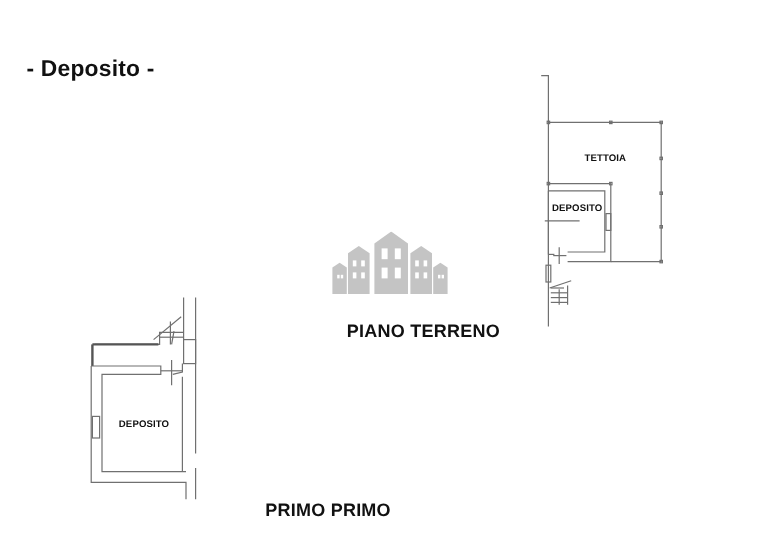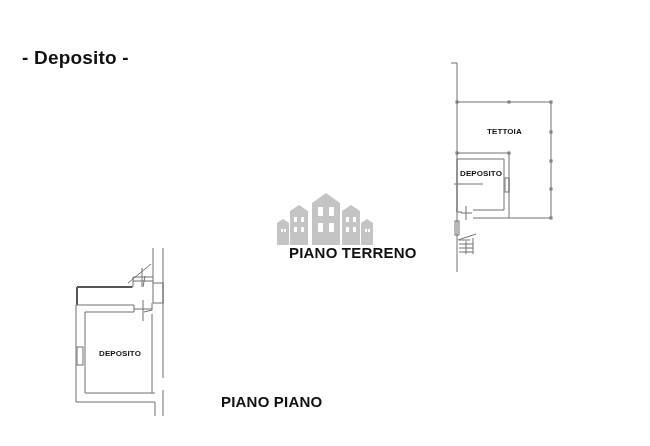--- a/index.html
+++ b/index.html
@@ -39,20 +39,21 @@
       color: #111;
     }
     .room-label {
       font-size: 8px;
       letter-spacing: 0.1px;
       text-align: right;
     }
     .floor-label {
       font-size: 15px;
       letter-spacing: 0.2px;
+      margin-top: 24px;
     }
     .watermark {
       position: absolute;
       left: 275px;
       top: 193px;
       width: 100px;
       height: 55px;
     }
   </style>
 </head>
@@ -169,13 +170,13 @@
       <rect x="77" y="347" width="6" height="18"></rect>
     </g>
   </g>
 </svg>
 
 <div class="label room-label" style="left:487px; top:127px;">TETTOIA</div>
 <div class="label room-label" style="left:460px; top:169px;">DEPOSITO</div>
 <div class="label room-label" style="left:99px; top:349px;">DEPOSITO</div>
 
 <div class="label floor-label" style="left:289px; top:244px;">PIANO TERRENO</div>
-<div class="label floor-label" style="left:221px; top:393px;">PIANO PIANO</div>
+<div class="label floor-label" style="left:221px; top:393px;">PRIMO PRIMO</div>
 
 </body></html>

